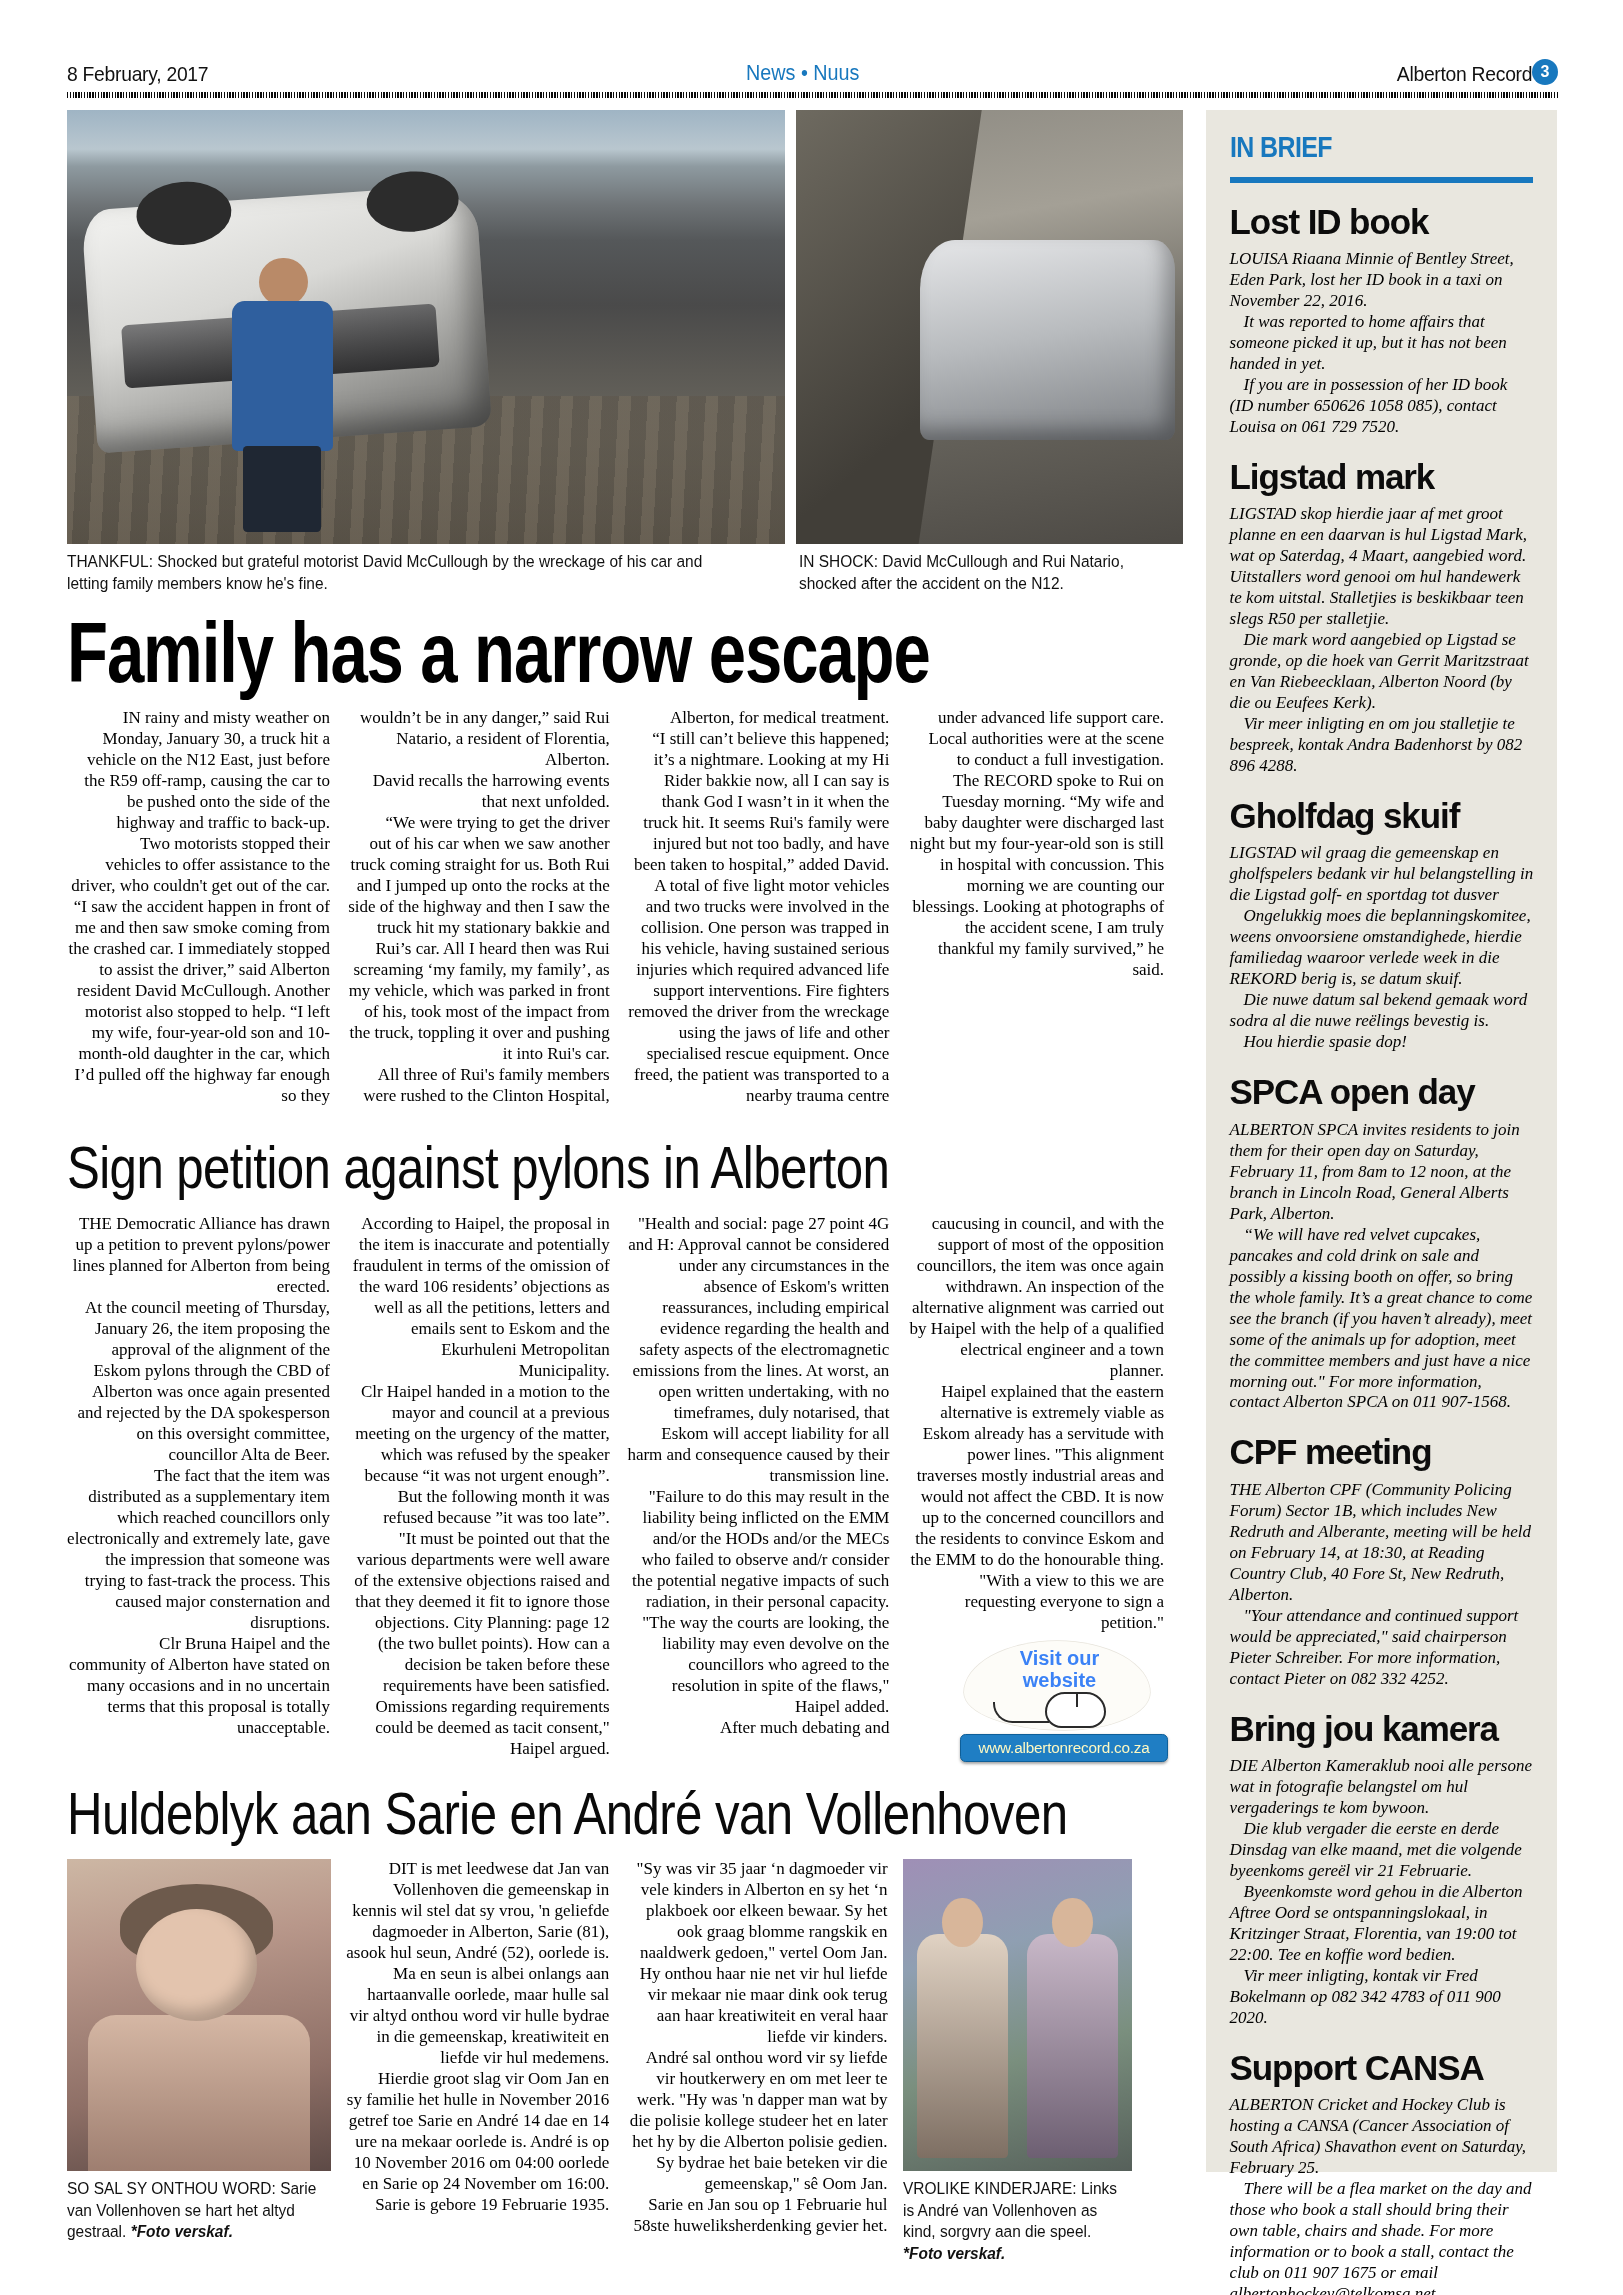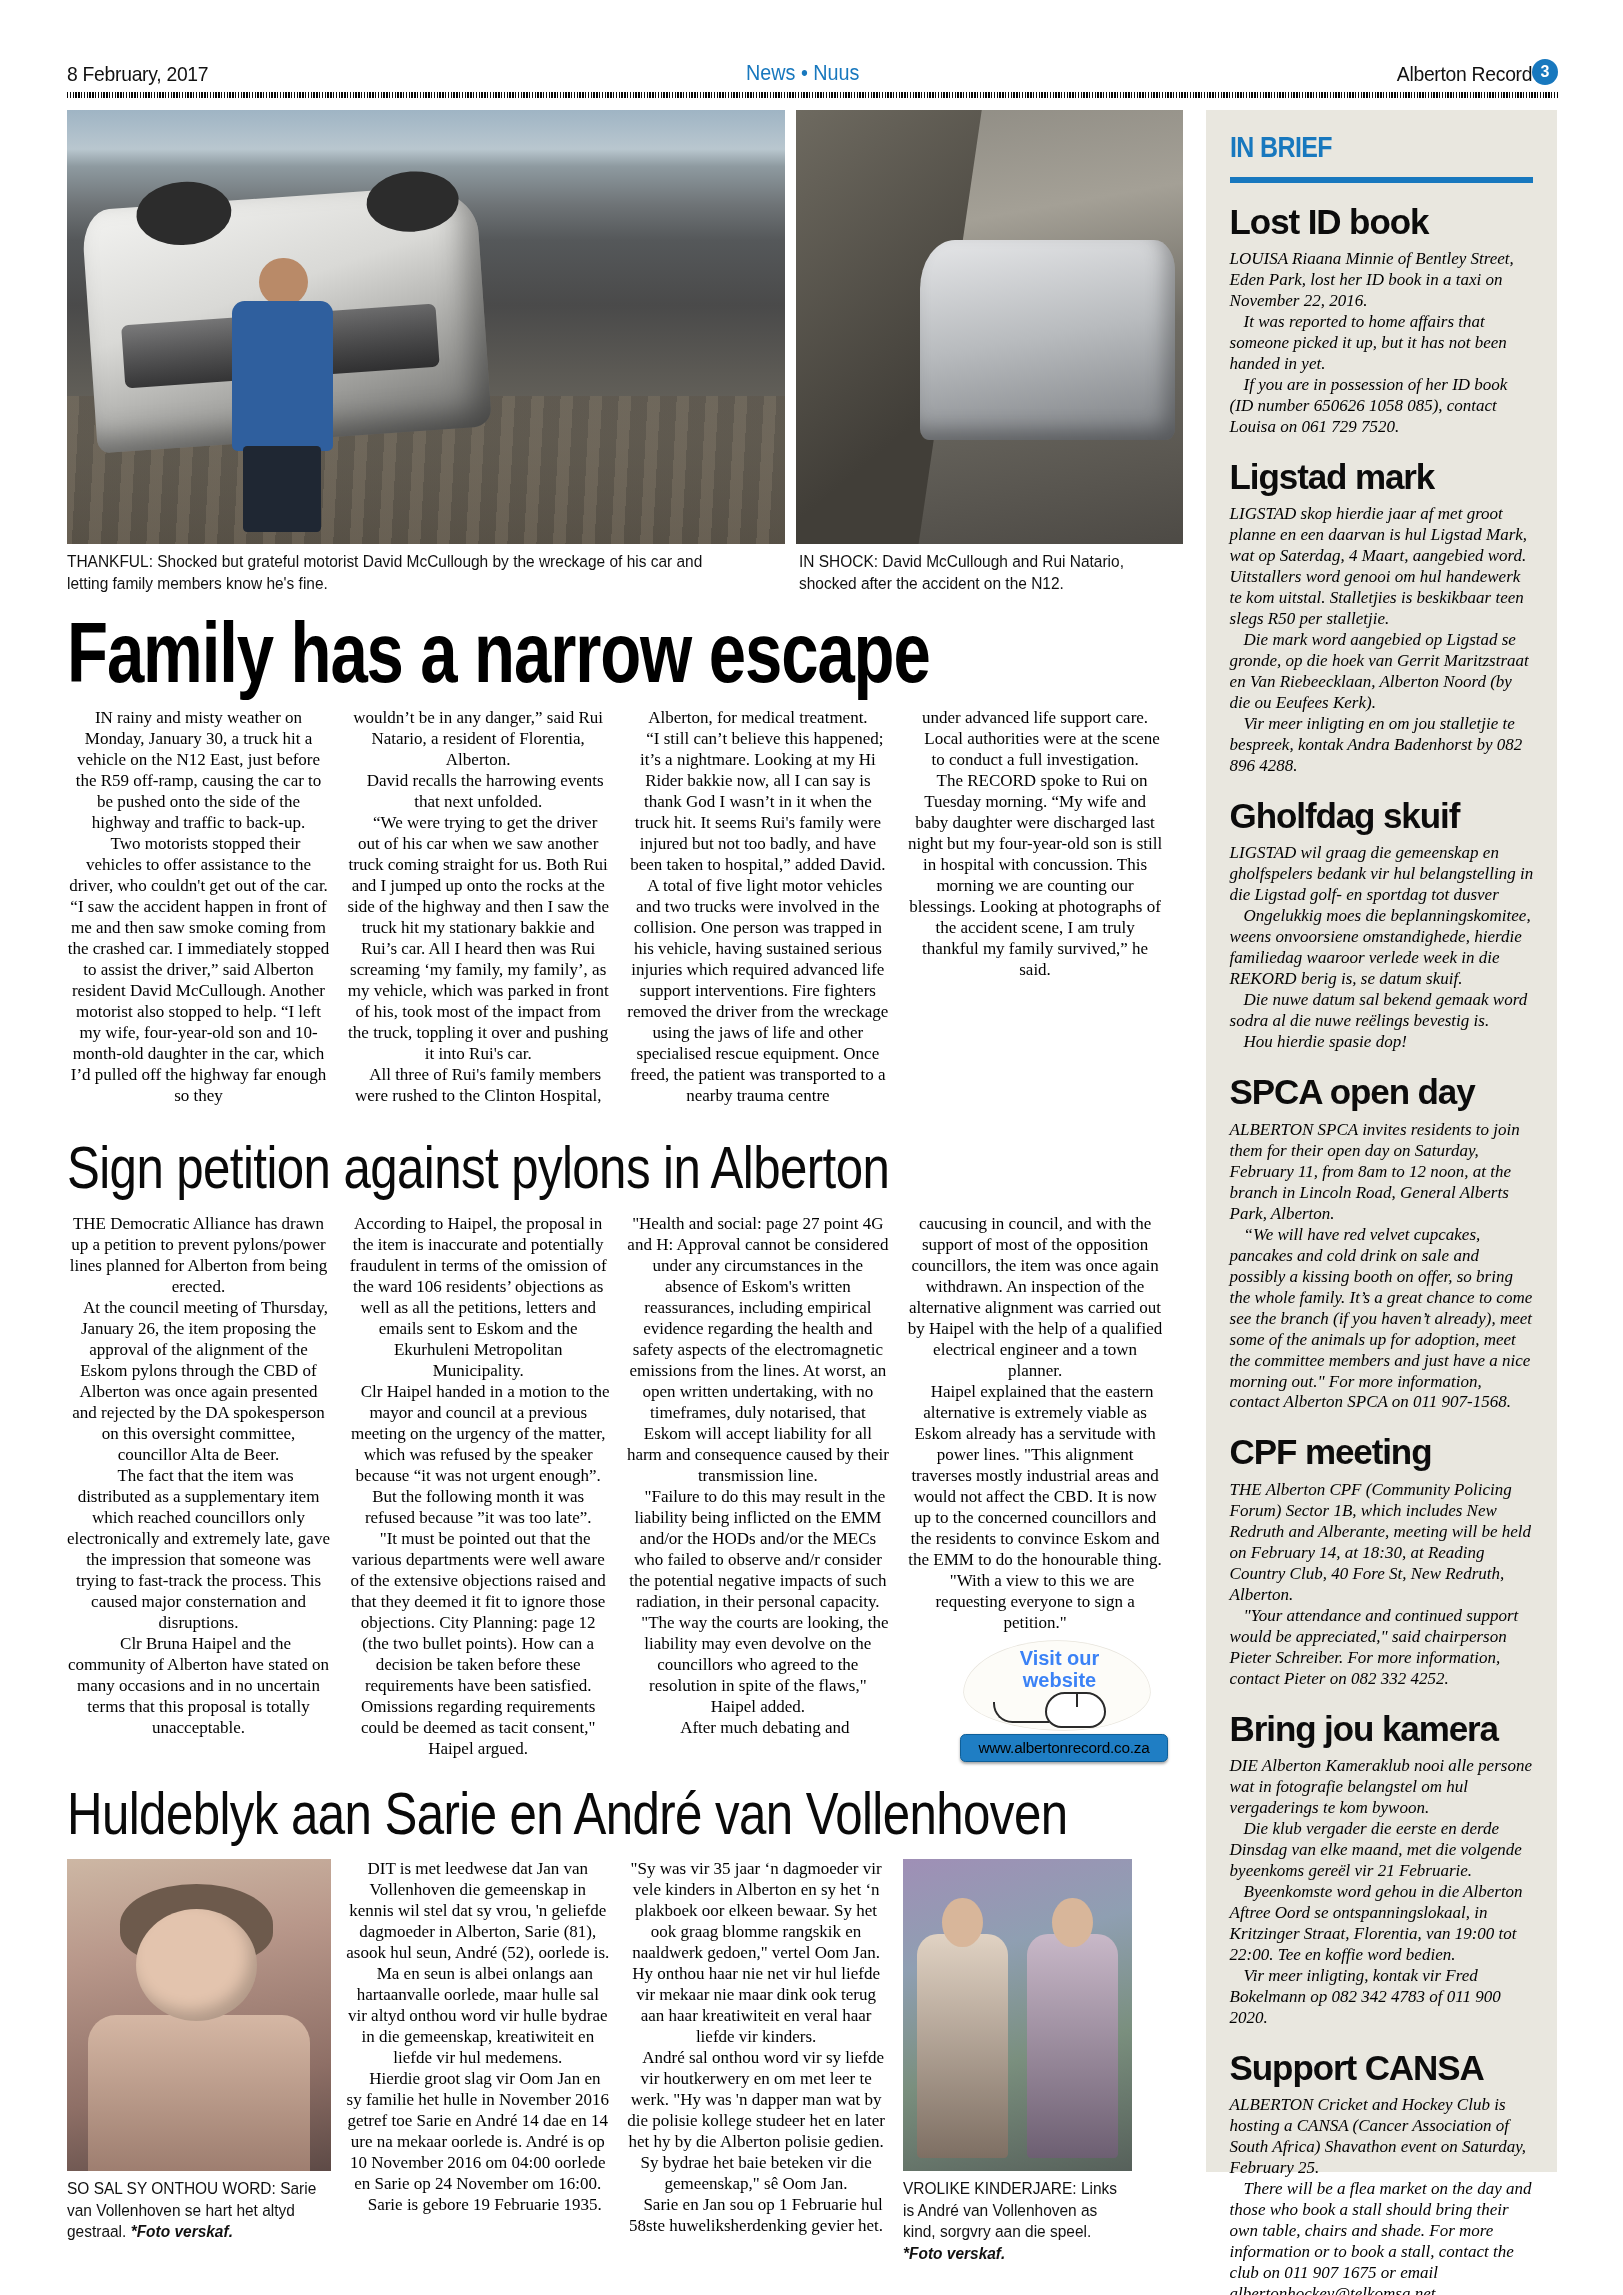--- a/index.html
+++ b/index.html
@@ -142,21 +142,21 @@
   .article-cols {
     display: flex; gap: 16.7px; margin-top: 16.7px;
   }
   .col { width: 263px; }
   .col-narrow { width: 258px; }
   .col p {
     margin: 0;
     font-family: "Liberation Serif", serif;
     font-size: 17px;
     line-height: 1.235;
-    text-align: center;
+    text-align: right;
     color: #000;
   }
   .col p + p { text-indent: 14px; }
 
   .headline-2, .headline-3 {
     font-family: "Liberation Sans", sans-serif;
     font-weight: 400;
     font-size: 60px;
     line-height: 1.0;
     letter-spacing: -0.7px;
@@ -192,21 +192,21 @@
     content:""; position:absolute; left:28.5px; top:-2.1px; width:2.1px; height:15.3px; background:#2a2a2a;
   }
   .website-badge .cord{
     position:absolute; left:33px; top:61px; width:56px; height:21px;
     border-left:2.1px solid #2a2a2a; border-bottom:2.1px solid #2a2a2a;
     border-radius: 0 0 0 19.4px;
   }
   .website-badge .url {
     position:absolute; left:0; top:93px; width:208px; height:28px;
     background:#1f7ec4; border:1.4px solid #0e5f99; border-radius:5.6px;
-    color:#000000; font-family:"Liberation Sans", sans-serif;
+    color:#fef9c3; font-family:"Liberation Sans", sans-serif;
     font-size:15.3px; display:flex; align-items:center; justify-content:center;
     letter-spacing:-0.2px;
     box-shadow: 0 1.4px 2.8px rgba(0,0,0,.35);
   }
 
   
   .obit-wrap { display:flex; gap:15.3px; margin-top:15.3px; }
   .obit-photo-left { width: 264px; }
   .obit-photo-right { width: 229px; }
   .ph-portrait {

